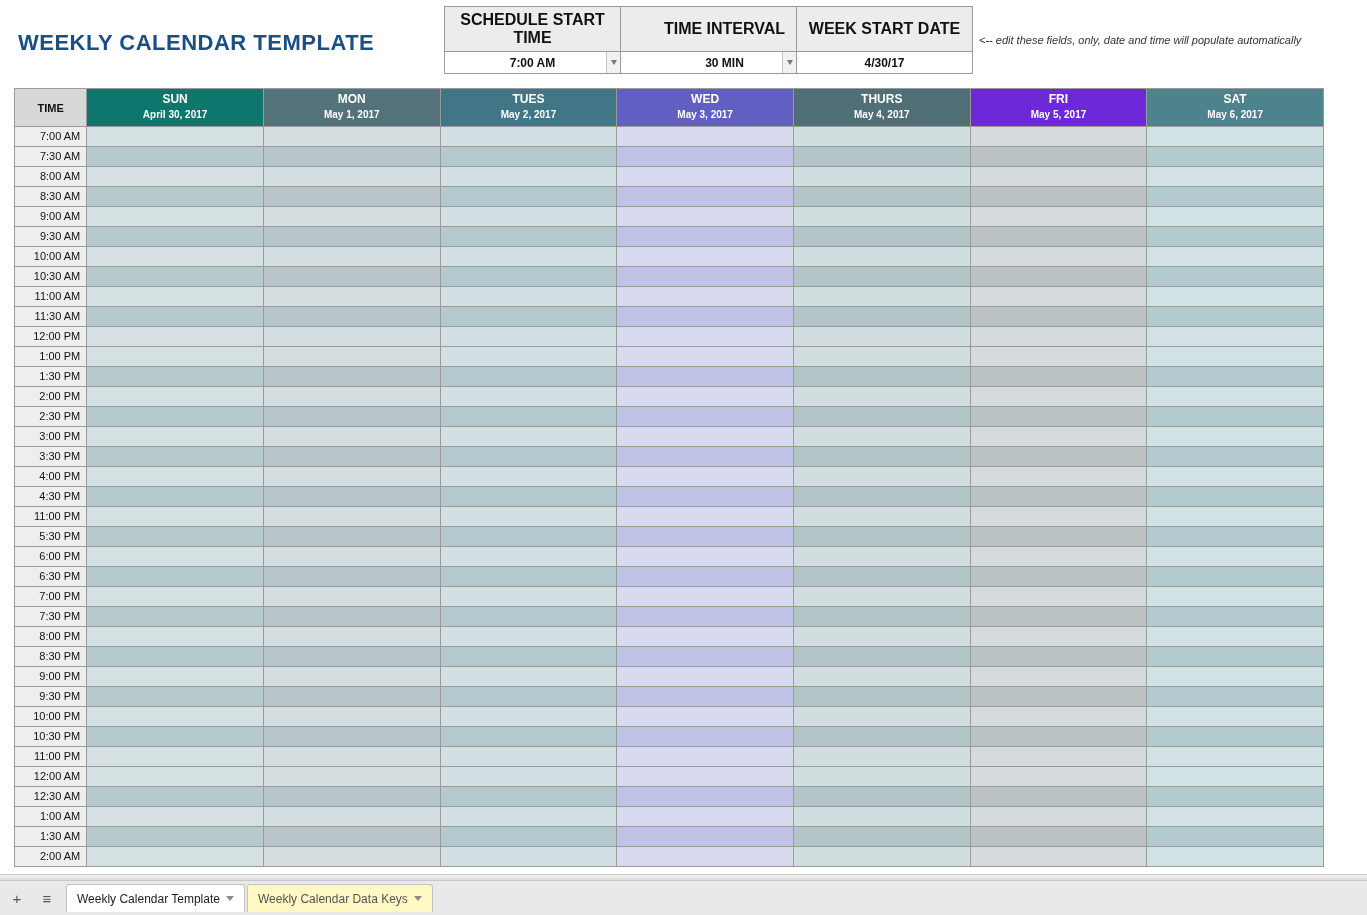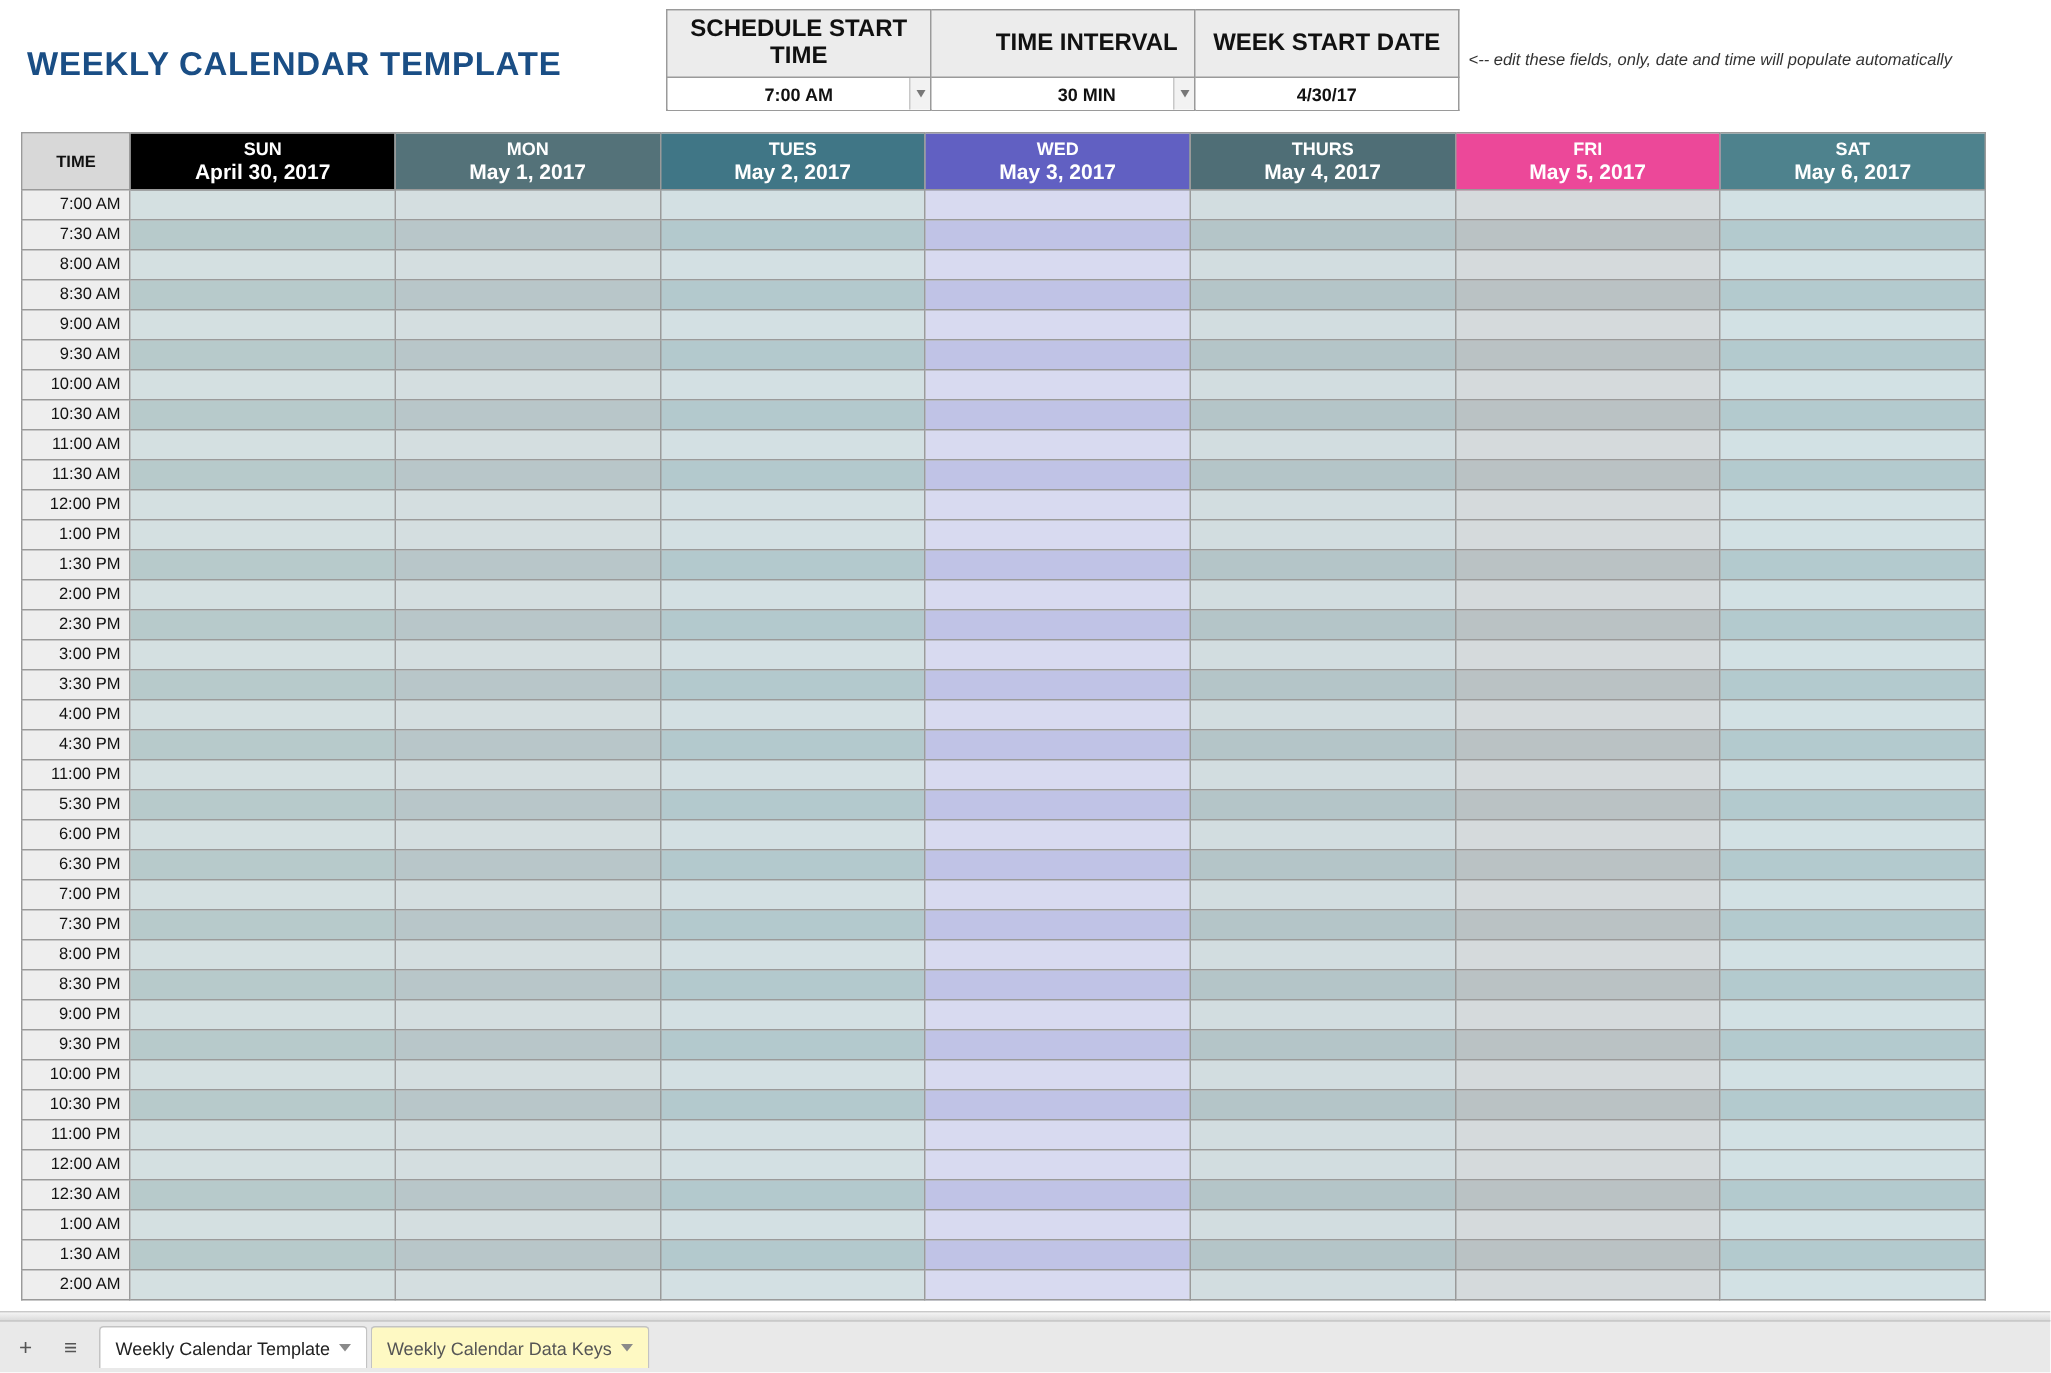--- a/index.html
+++ b/index.html
@@ -42,35 +42,35 @@
   .cal th, .cal td { border:1px solid #9a9a9a; }
   .cal th.time-head {
     width:72px; background:#d8d8d8; color:#111; font-size:11px; font-weight:bold;
     height:38px; vertical-align:middle;
   }
   .cal th.day-head {
     width:176px; color:#fff; font-size:12px; font-weight:bold; text-align:center;
     padding:3px 0 4px 0; line-height:15px; height:38px;
   }
   .cal th.day-head .dow { display:block; font-weight:bold; }
-  .cal th.day-head .date { display:block; font-weight:bold; font-size:14px; }
+  .cal th.day-head .date { display:block; font-weight:bold; font-size:10px; }
 
   .cal td.time-cell {
     width:72px; background:#eeeeee; color:#111; font-size:11px; font-weight:normal;
     text-align:right; padding:0 6px 0 0; height:19px; line-height:19px;
   }
   .cal td.slot { height:19px; }
 
   
-  .dh0 { background:#000000; }
+  .dh0 { background:#0f766e; }
   .dh1 { background:#547279; }
   .dh2 { background:#407686; }
   .dh3 { background:#6160c2; }
   .dh4 { background:#4f6e76; }
-  .dh5 { background:#ec4899; }
+  .dh5 { background:#6d28d9; }
   .dh6 { background:#4e828d; }
 
   
   .cL0 { background:#d4e0e1; }
   .cL1 { background:#d4dee0; }
   .cL2 { background:#d3e0e3; }
   .cL3 { background:#d8daf0; }
   .cL4 { background:#d2dde0; }
   .cL5 { background:#d5dadc; }
   .cL6 { background:#d2e1e4; }

